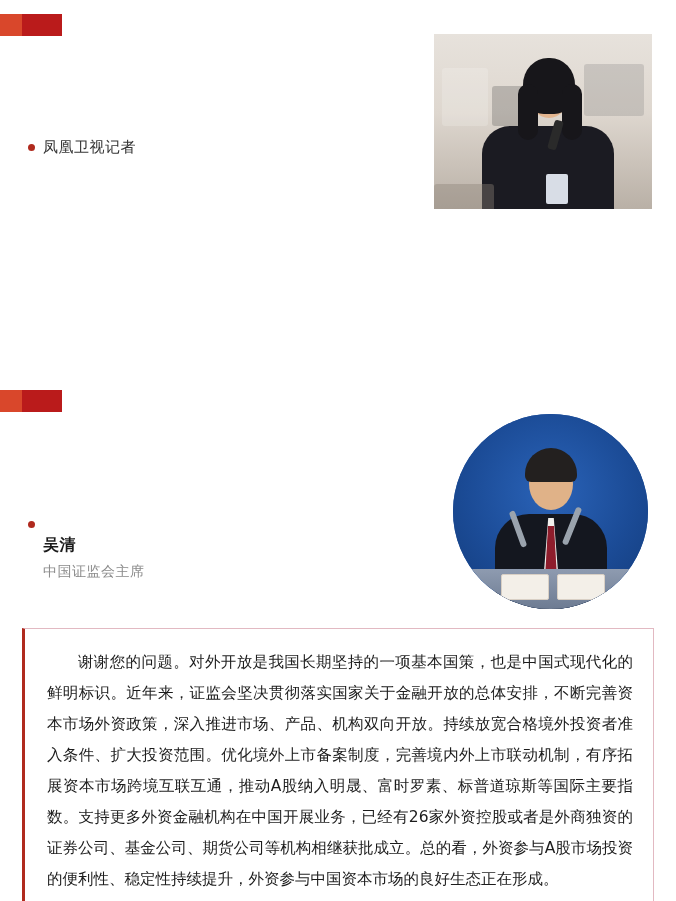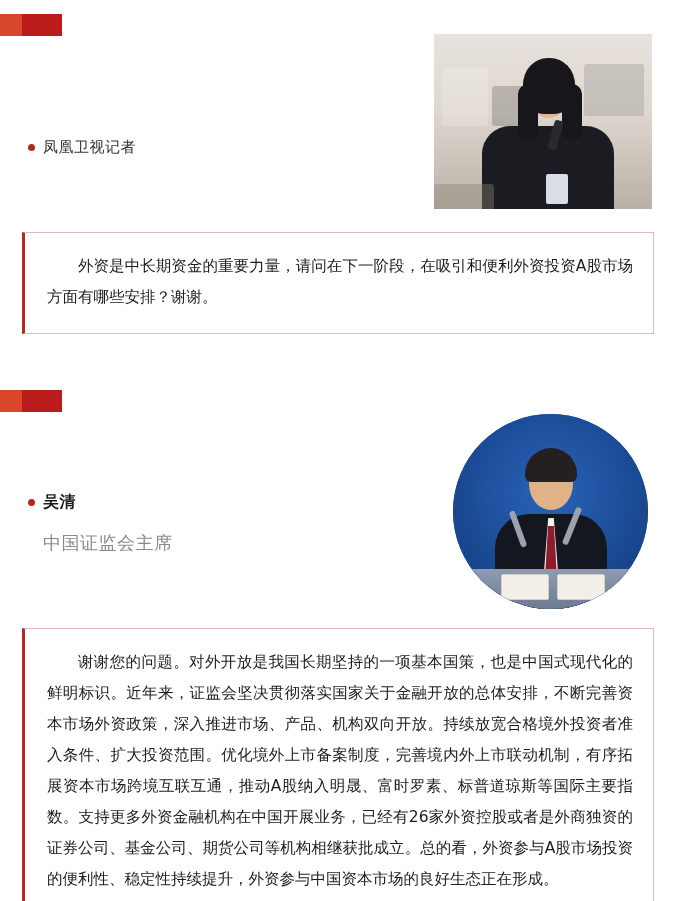--- a/index.html
+++ b/index.html
@@ -74,25 +74,26 @@
   }
   .speaker-name {
     font-size: 15px;
     color: #333;
     letter-spacing: 0.5px;
   }
   .speaker-name.bold {
     font-weight: bold;
     color: #1a1a1a;
     font-size: 16px;
+    margin-top: 43px;
   }
   .speaker-title {
     margin-left: 15px;
-    margin-top: 18px;
-    font-size: 18px;
+    margin-top: 7px;
+    font-size: 14px;
     color: #8a8a8a;
     letter-spacing: 0.5px;
   }
 
   
   .photo {
     position: absolute;
     overflow: hidden;
   }
   .photo-rect {
@@ -215,23 +216,20 @@
         <div class="fig-head" style="left:95px;top:36px;width:40px;height:48px;"></div>
         <div class="fig-hair" style="left:89px;top:24px;width:52px;height:56px;"></div>
         <div class="fig-hair" style="left:84px;top:50px;width:20px;height:56px;border-radius:10px;"></div>
         <div class="fig-hair" style="left:128px;top:50px;width:20px;height:56px;border-radius:10px;"></div>
         <div class="mic" style="left:117px;top:86px;width:9px;height:30px;transform:rotate(16deg);"></div>
         <div class="blur-bg-block" style="left:112px;top:140px;width:22px;height:30px;background:#d8dde6;border-radius:2px;"></div>
         <div class="blur-bg-block" style="left:0;top:150px;width:60px;height:30px;background:rgba(140,130,120,0.4);"></div>
       </div>
     </div>
 
-    <div class="quote-box" style="top:218px;">
-      <div class="quote-text">外资是中长期资金的重要力量，请问在下一阶段，在吸引和便利外资投资A股市场方面有哪些安排？谢谢。</div>
-    </div>
   </div>
 
   <div class="qa-block" style="top:390px;">
 
     <div class="marker" style="top:0;">
       <div class="seg-a"></div>
       <div class="seg-b"></div>
     </div>
 
     <div class="speaker-row" style="margin-top:24px;height:205px;">

